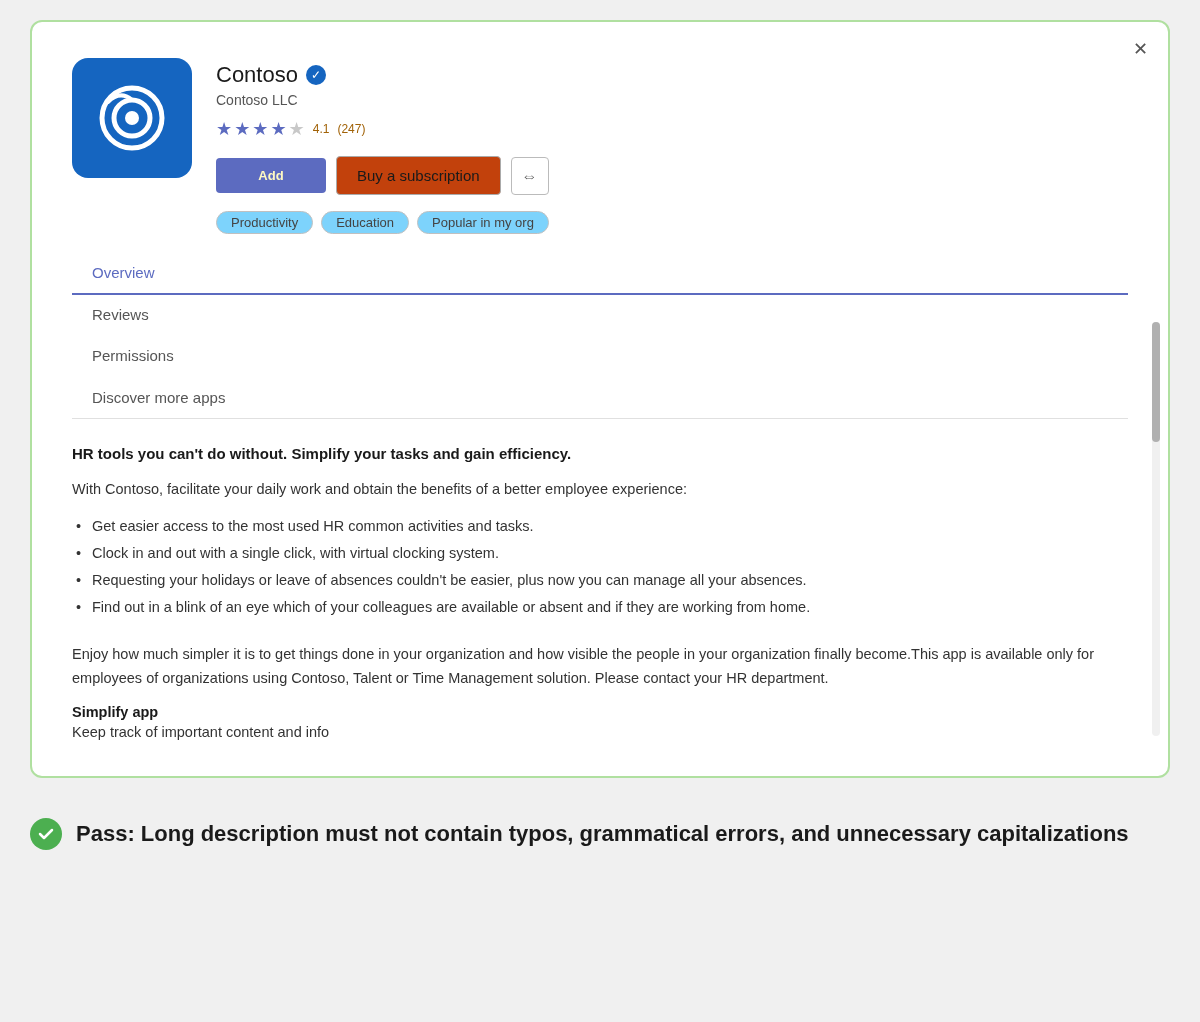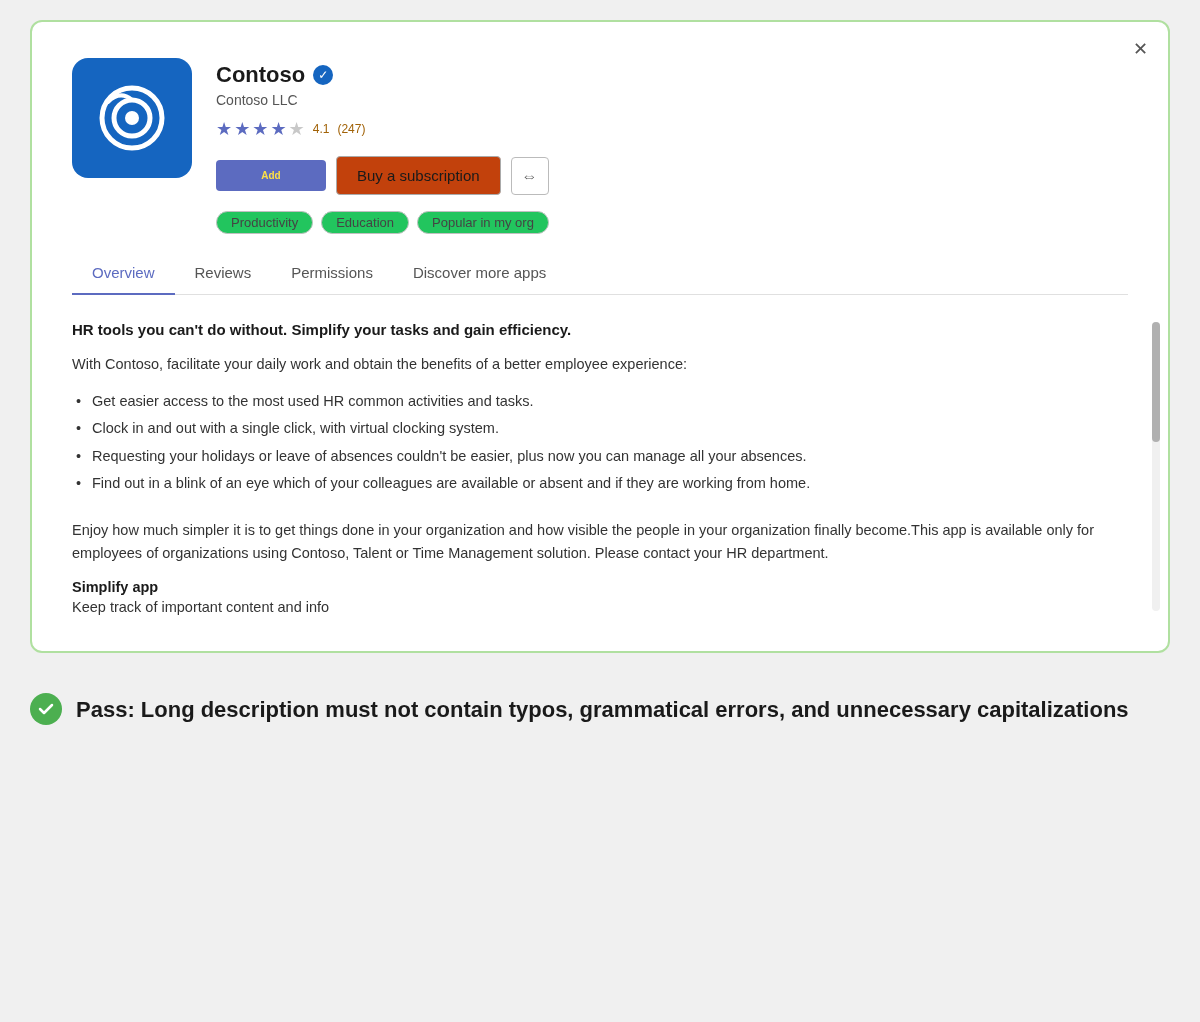--- a/index.html
+++ b/index.html
@@ -69,21 +69,21 @@
 
     .app-title-row {
       display: flex;
       align-items: center;
       gap: 8px;
       margin-bottom: 4px;
     }
 
     .app-name {
       font-size: 22px;
-      font-weight: 700;
+      font-weight: 400;
       color: #1a1a1a;
     }
 
     .verified-icon {
       width: 20px;
       height: 20px;
       background: #1565c0;
       border-radius: 50%;
       display: inline-flex;
       align-items: center;
@@ -125,25 +125,25 @@
 
     .action-row {
       display: flex;
       align-items: center;
       gap: 10px;
       margin-bottom: 16px;
     }
 
     .btn-add {
       background: #5c6bc0;
-      color: #fde047;
+      color: #fef9c3;
       border: none;
       border-radius: 4px;
       padding: 10px 24px;
-      font-size: 10px;
+      font-size: 13px;
       font-weight: 600;
       cursor: pointer;
       min-width: 110px;
     }
 
     .btn-subscribe {
       background: #c2410c;
       color: #1a1a1a;
       border: 1.5px solid #aaa;
       border-radius: 4px;
@@ -171,30 +171,31 @@
       display: flex;
       gap: 8px;
     }
 
     .tag {
       border: 1px solid #c0c0c0;
       border-radius: 20px;
       padding: 3px 14px;
       font-size: 13px;
       color: #444;
-      background: #22c55e;
+      background: #7dd3fc;
     }
 
     
     .tabs-bar {
       display: flex;
       gap: 0;
       border-bottom: 1.5px solid #e0e0e0;
       margin-bottom: 24px;
       margin-top: 4px;
+      flex-direction: column;
     }
 
     .tab-item {
       padding: 12px 20px;
       font-size: 15px;
       color: #555;
       cursor: pointer;
       border-bottom: 2.5px solid transparent;
       margin-bottom: -1.5px;
     }

